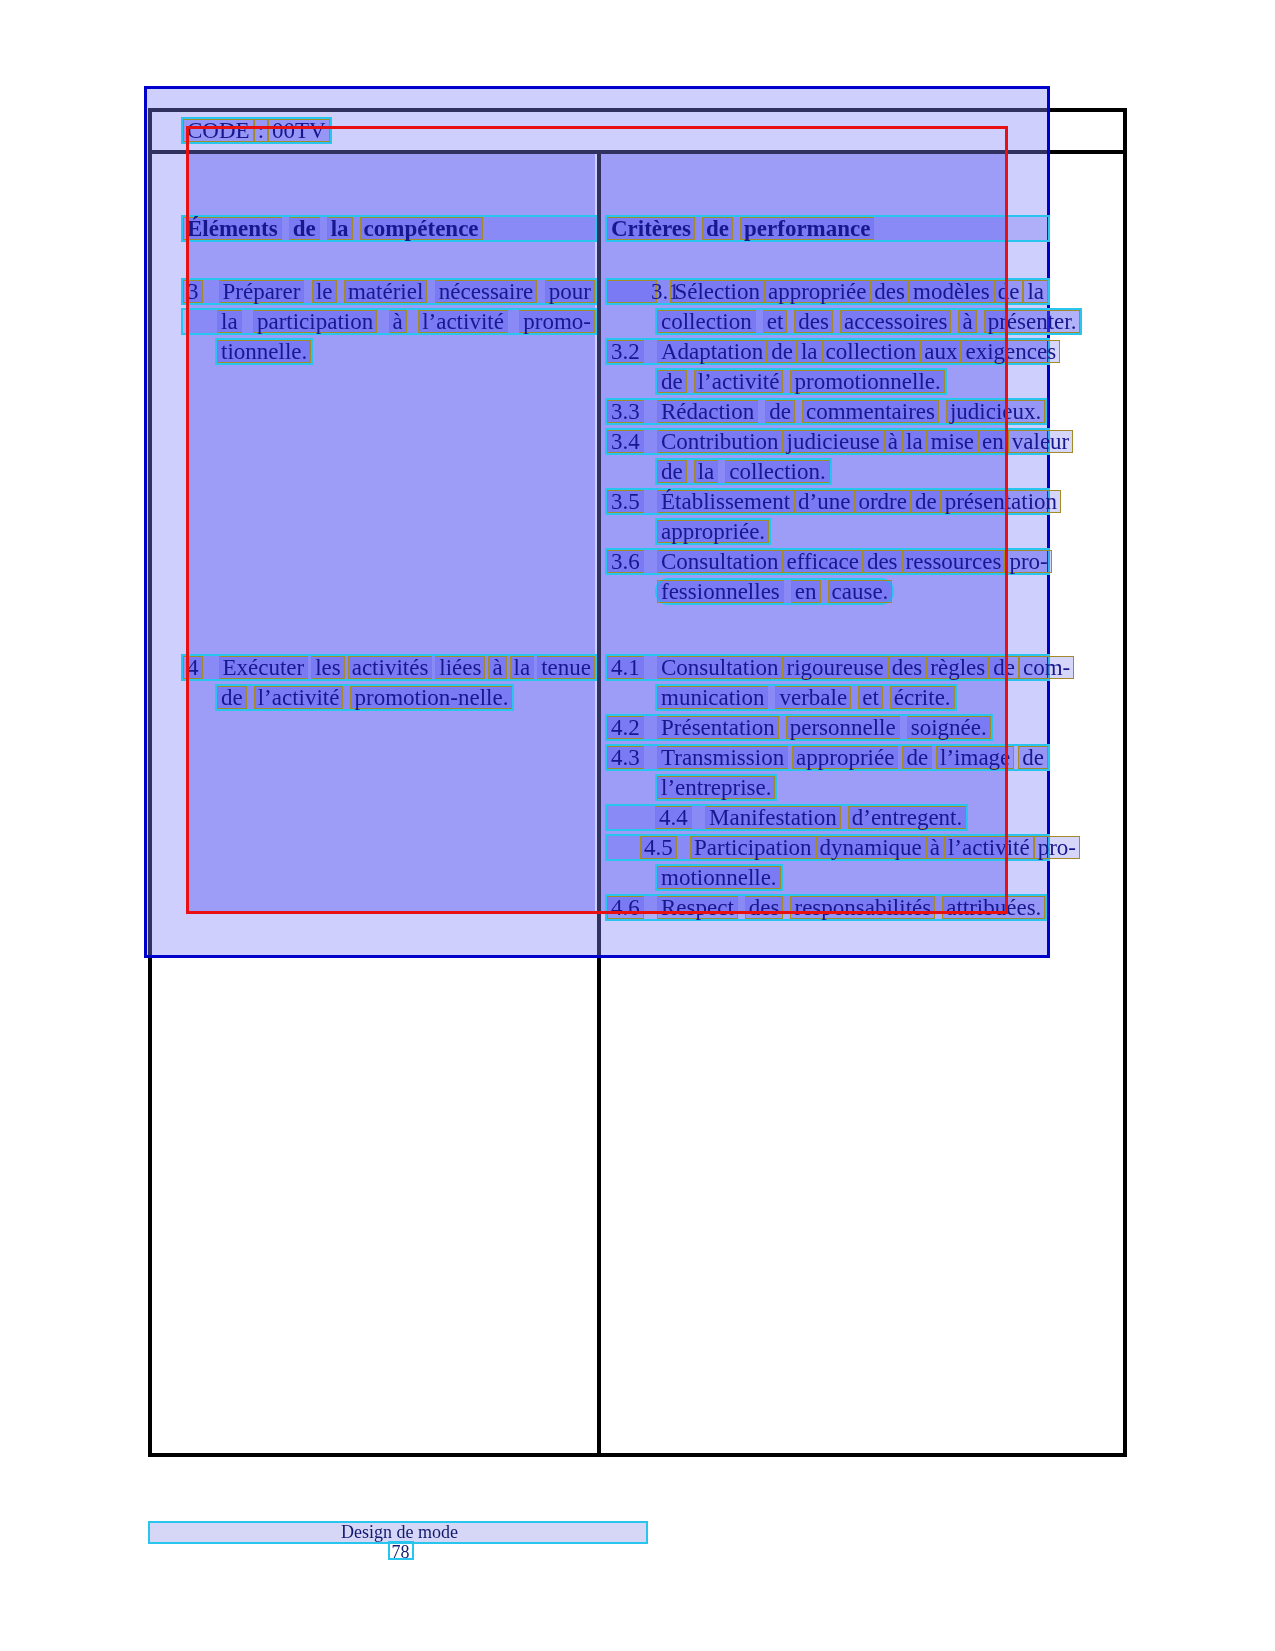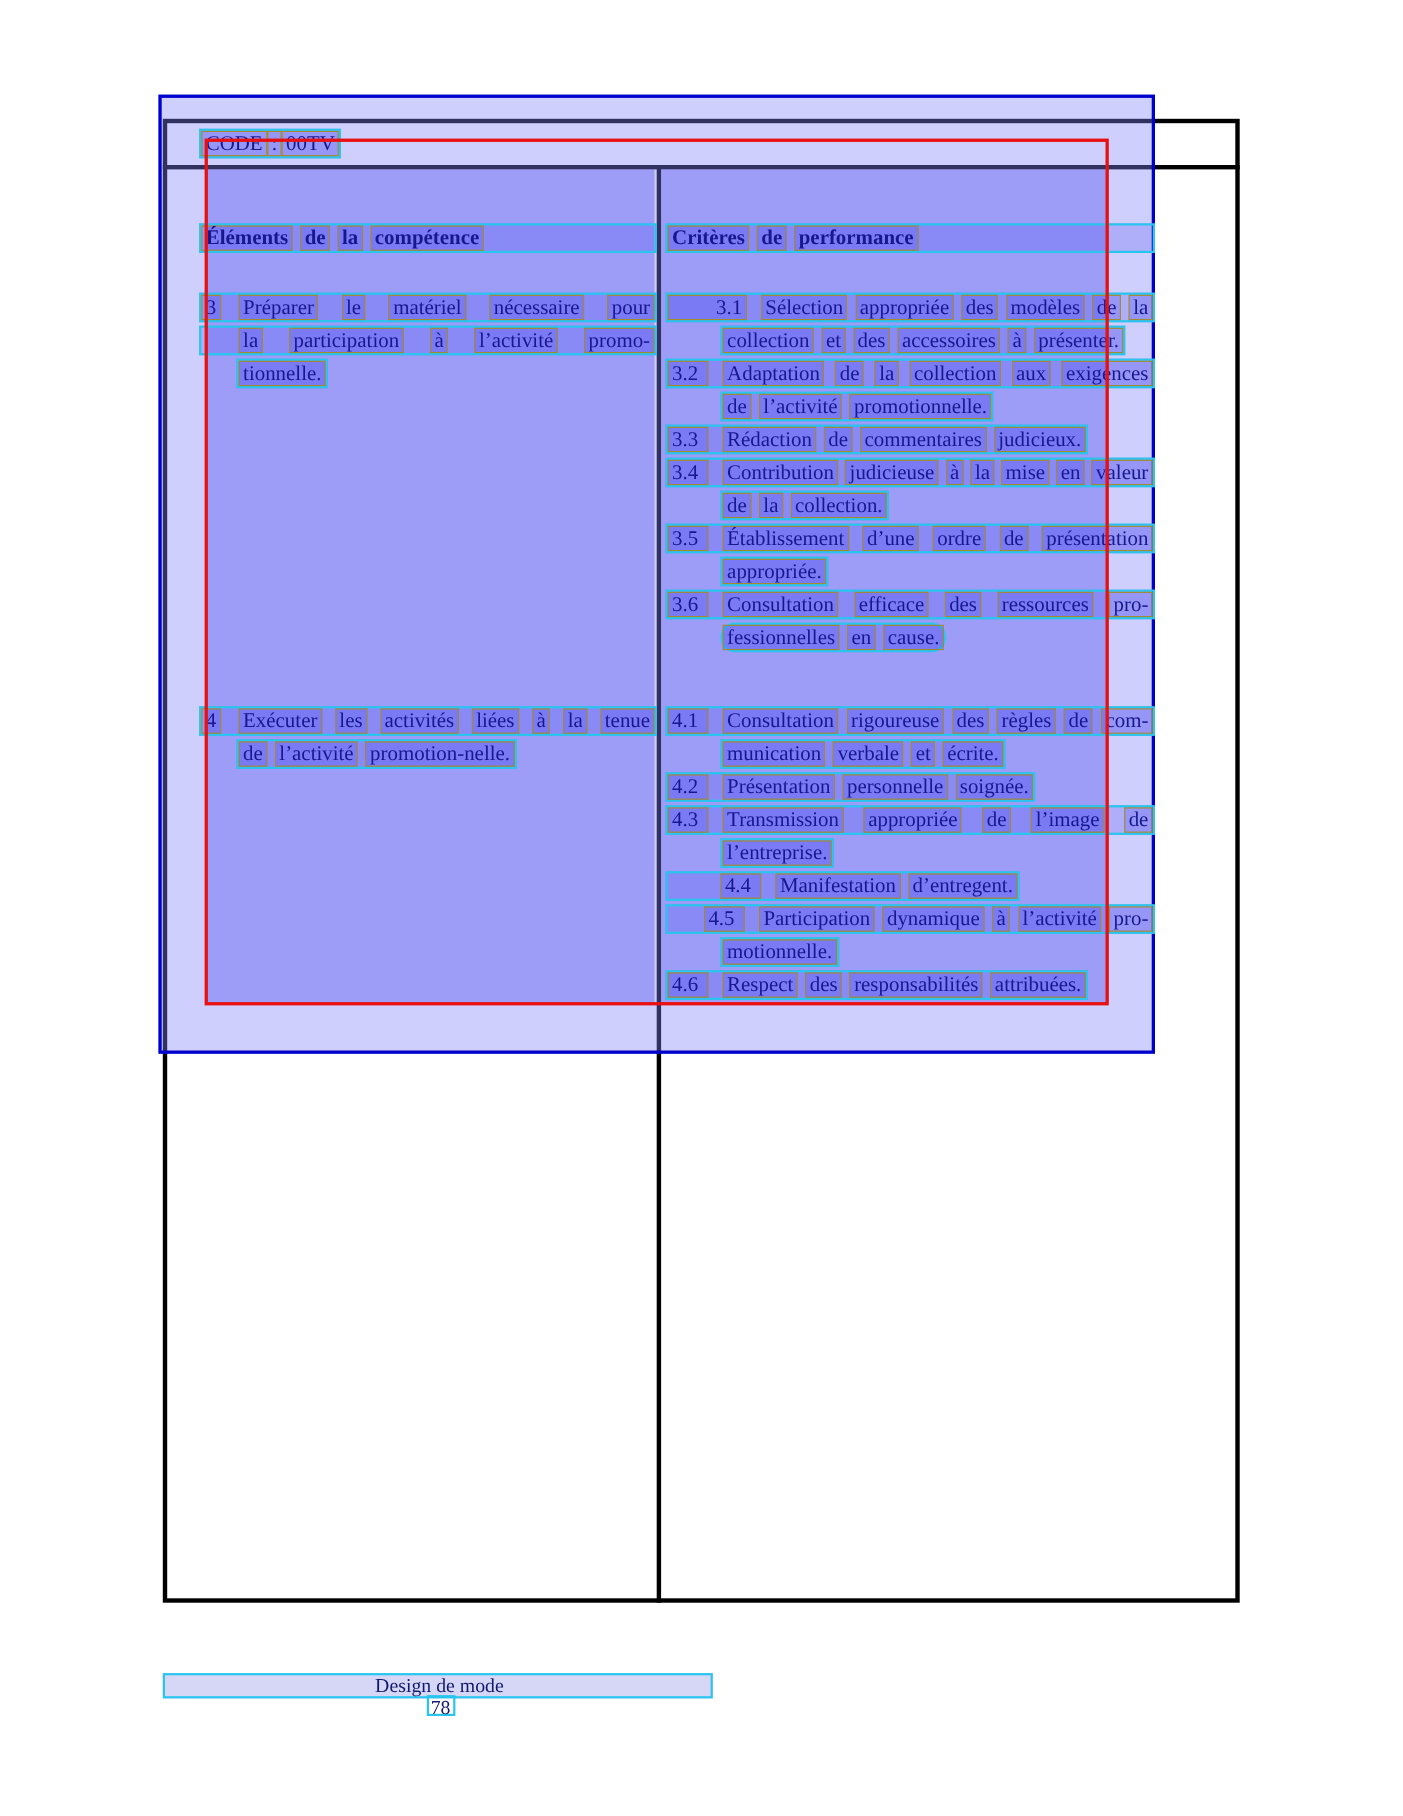--- a/index.html
+++ b/index.html
@@ -16,28 +16,28 @@
   .overlay-box{position:absolute;left:144px;top:86px;width:906px;height:872px;
     background:rgba(130,130,250,0.38);border:3px solid var(--c-overlay,#0000cc);box-sizing:border-box;z-index:2;}
   
   .block-fill{position:absolute;top:154px;height:758px;background:rgba(80,80,240,0.39);z-index:3;}
   .block-fill.left{left:188px;width:407px;}
   .block-fill.right{left:601px;width:407px;}
   
   .red-rect{position:absolute;left:186px;top:126px;width:822px;height:788px;
     border:3px solid var(--c-region,#e81010);box-sizing:border-box;z-index:6;background:transparent;}
   
-  .col{position:absolute;top:0;height:1000px;z-index:4;}
+  .col{position:absolute;top:12px;height:1000px;z-index:4;}
   #col-left{left:181px;width:416px;}
   #col-right{left:605px;width:445px;}
   
   .tline{
     position:absolute;display:flex;align-items:stretch;height:27px;box-sizing:border-box;
     border:2px solid var(--c-line,#28c6ee);background:rgba(90,90,240,0.28);
-    font-size:19px;line-height:22px;white-space:nowrap;width:max-content;
+    font-size:23px;line-height:22px;white-space:nowrap;width:max-content;
   }
   .tline.full{width:100%;}
   .tline.bold{font-weight:bold;}
   .tline .wgroup{display:flex;align-items:stretch;gap:7px;}
   .tline.justify .wgroup{flex:1;justify-content:space-between;gap:0;}
   .wbox{
     display:inline-block;box-sizing:border-box;border:1px solid var(--c-word,#a38a2a);
     background:rgba(70,70,235,0.22);padding:0 3px;height:23px;
   }
   .wbox.num{text-align:left;}

